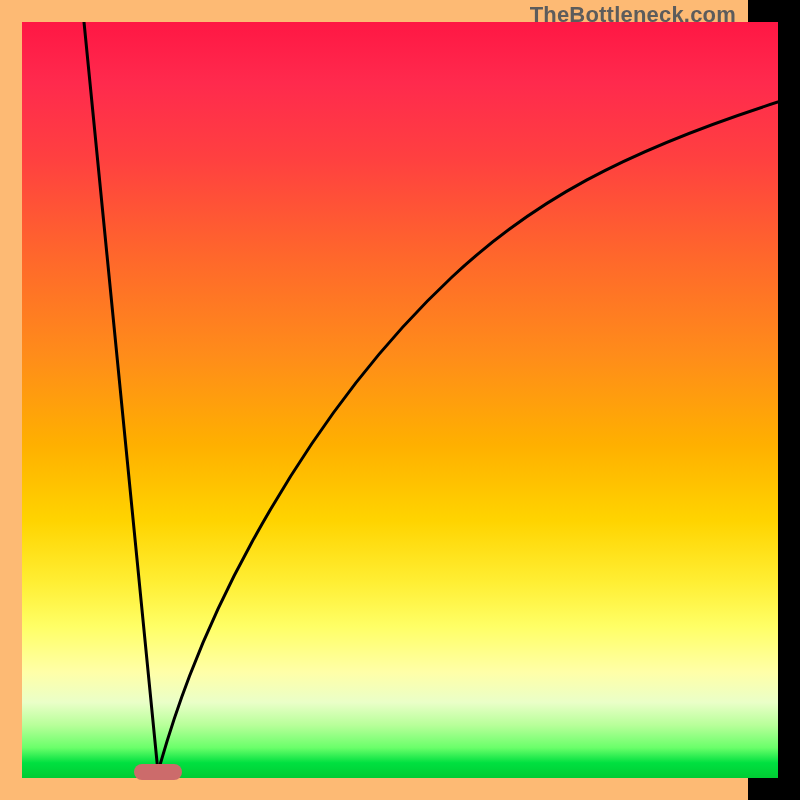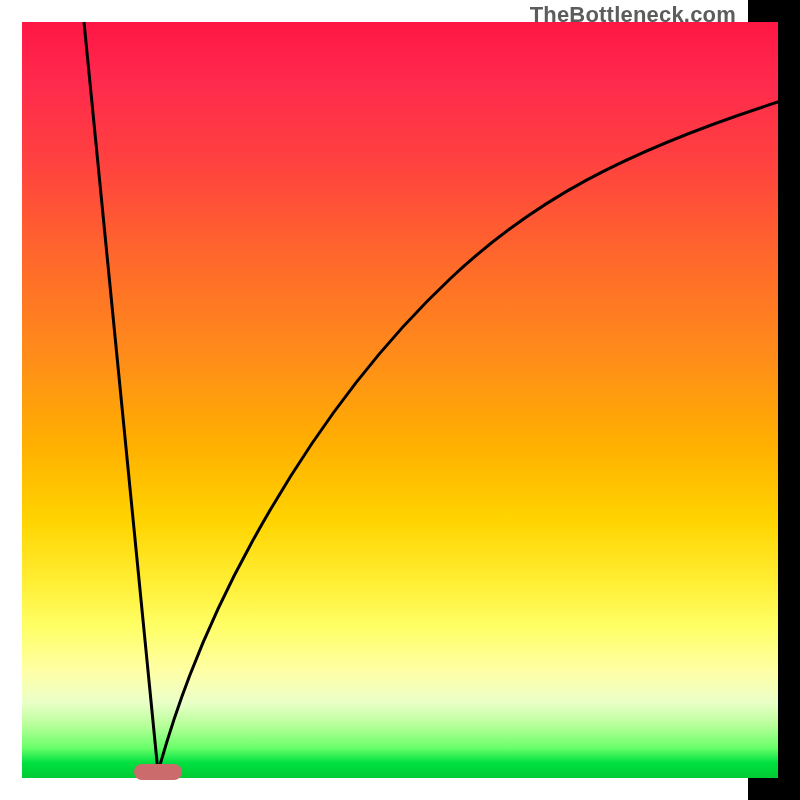--- a/index.html
+++ b/index.html
@@ -8,21 +8,21 @@
     width: 800px;
     height: 800px;
     overflow: hidden;
     background: #000;
     font-family: Arial, Helvetica, sans-serif;
   }
   .frame {
     position: relative;
     width: 748px;
     height: 800px;
-    background: #ffffff;
+    background: #fdba74;
   }
   .plot {
     position: absolute;
     left: 22px;
     top: 22px;
     width: 756px;
     height: 756px;
     
     background: linear-gradient(
       to bottom,

